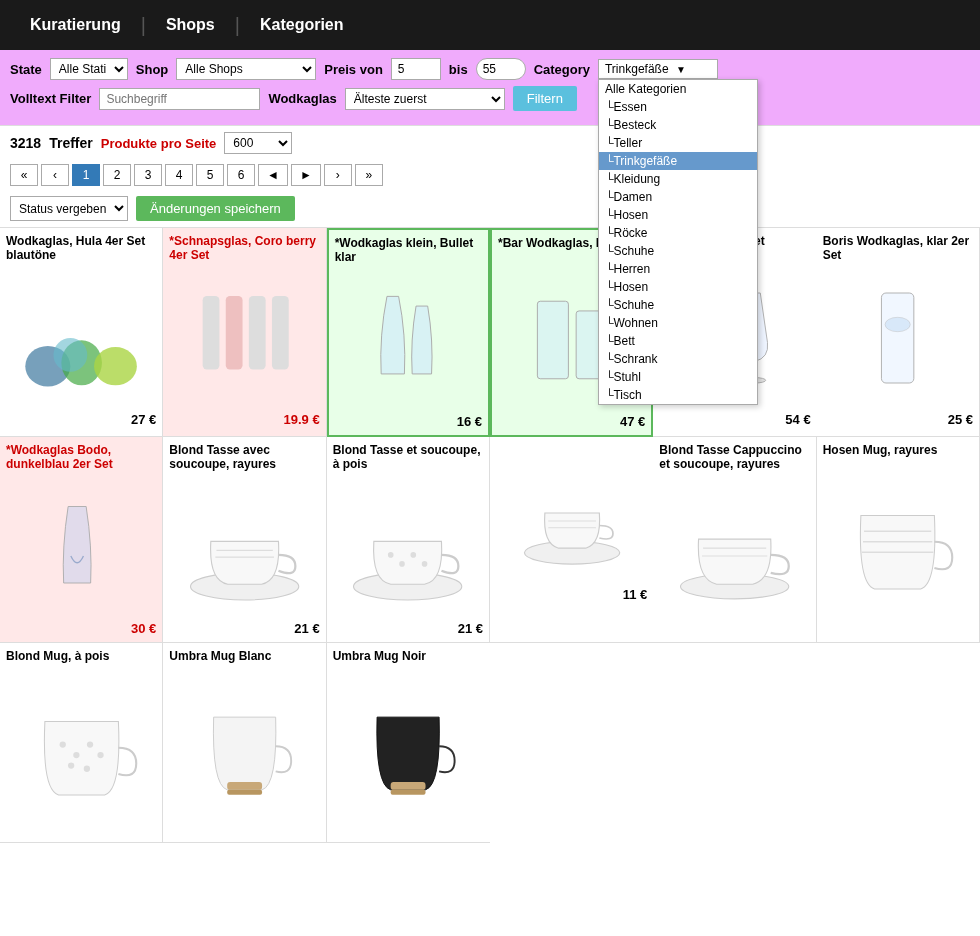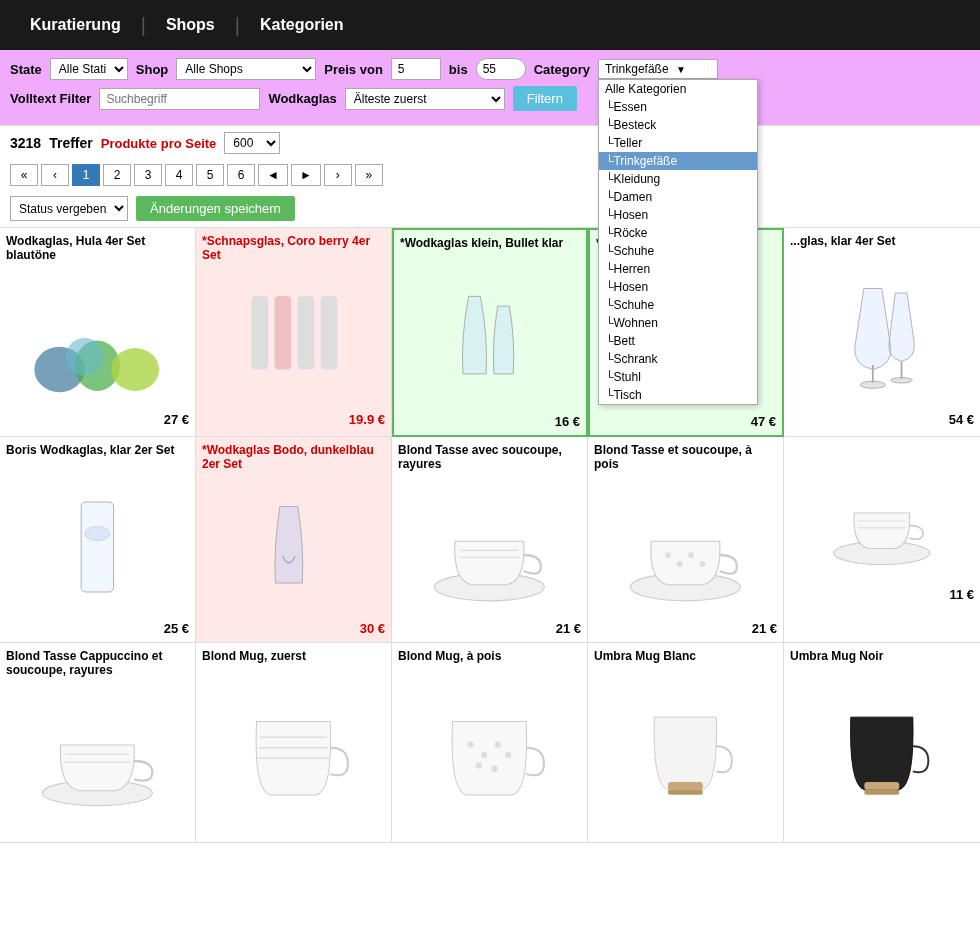--- a/index.html
+++ b/index.html
@@ -35,21 +35,21 @@
     
     .pagination { padding: 4px 10px; display: flex; align-items: center; gap: 3px; }
     .page-btn { border: 1px solid #aaa; background: #fff; padding: 3px 8px; cursor: pointer; font-size: 12px; min-width: 28px; text-align: center; }
     .page-btn.active { background: #337ab7; color: #fff; border-color: #337ab7; }
 
     
     .status-bar { padding: 6px 10px; display: flex; gap: 8px; }
     .btn-save { background: #5cb85c; color: #fff; border: none; padding: 5px 14px; font-size: 13px; cursor: pointer; border-radius: 2px; }
 
     
-    .product-grid { display: grid; grid-template-columns: repeat(5, 1fr); border-top: 1px solid #ddd; }
+    .product-grid { display: grid; grid-template-columns: repeat(6, 1fr); border-top: 1px solid #ddd; }
     .product-card { border-right: 1px solid #ddd; border-bottom: 1px solid #ddd; padding: 6px; position: relative; min-height: 200px; }
     .product-card:nth-child(5n) { border-right: none; }
     .product-card.pink { background: #ffe8e8; }
     .product-card.green { background: #e8ffe8; }
     .product-title { font-size: 12px; font-weight: bold; margin-bottom: 4px; min-height: 30px; }
     .product-title.pink-text { color: #cc0000; }
     .product-img { width: 100%; height: 140px; display: flex; align-items: center; justify-content: center; overflow: hidden; }
     .product-img svg { width: 90%; height: 90%; }
     .product-price { text-align: right; font-size: 13px; font-weight: bold; margin-top: 4px; }
     .product-price.pink-price { color: #cc0000; }
@@ -127,21 +127,21 @@
       <option>Preis absteigend</option>
     </select>
     <button class="btn-filter">Filtern</button>
   </div>
 </div>
 
 <div class="results-bar">
   <span class="results-count">3218</span>
   <span style="font-size:14px;font-weight:bold;">Treffer</span>
   <span style="color:#c00;font-weight:bold;font-size:13px;">Produkte pro Seite</span>
-  <select style="width:56px;">
+  <select style="width:68px;">
     <option>600</option>
     <option>100</option>
     <option>200</option>
   </select>
 </div>
 
 <div class="pagination">
   <button class="page-btn">«</button>
   <button class="page-btn">‹</button>
   <button class="page-btn active">1</button>
@@ -303,21 +303,21 @@
         <ellipse cx="60" cy="90" rx="48" ry="11" fill="#f0f0f0" stroke="#ccc" stroke-width="1"></ellipse>
         <path d="M28,48 Q26,84 44,88 L76,88 Q94,84 92,48 Z" fill="#f8f8f8" stroke="#ccc" stroke-width="1"></path>
         <path d="M92,62 Q108,62 108,72 Q108,82 92,78" fill="none" stroke="#ccc" stroke-width="2"></path>
         <line x1="32" y1="56" x2="88" y2="56" stroke="#ddd" stroke-width="1"></line>
         <line x1="31" y1="63" x2="89" y2="63" stroke="#ddd" stroke-width="1"></line>
       </svg>
     </div>
   </div>
 
   <div class="product-card">
-    <div class="product-title">Blond Mug, zuerst</div>
+    <div class="product-title">Hosen Mug, rayures</div>
     <div class="product-img">
       <svg viewBox="0 0 120 120" xmlns="http://www.w3.org/2000/svg">
         <path d="M25,30 Q22,95 38,100 L82,100 Q98,95 95,30 Z" fill="#f8f8f8" stroke="#ccc" stroke-width="1"></path>
         <path d="M95,55 Q112,55 112,70 Q112,85 95,80" fill="none" stroke="#ccc" stroke-width="2"></path>
         <line x1="28" y1="45" x2="92" y2="45" stroke="#ddd" stroke-width="1.5"></line>
         <line x1="27" y1="55" x2="93" y2="55" stroke="#ddd" stroke-width="1.5"></line>
         <line x1="26" y1="65" x2="94" y2="65" stroke="#ddd" stroke-width="1.5"></line>
       </svg>
     </div>
   </div>

